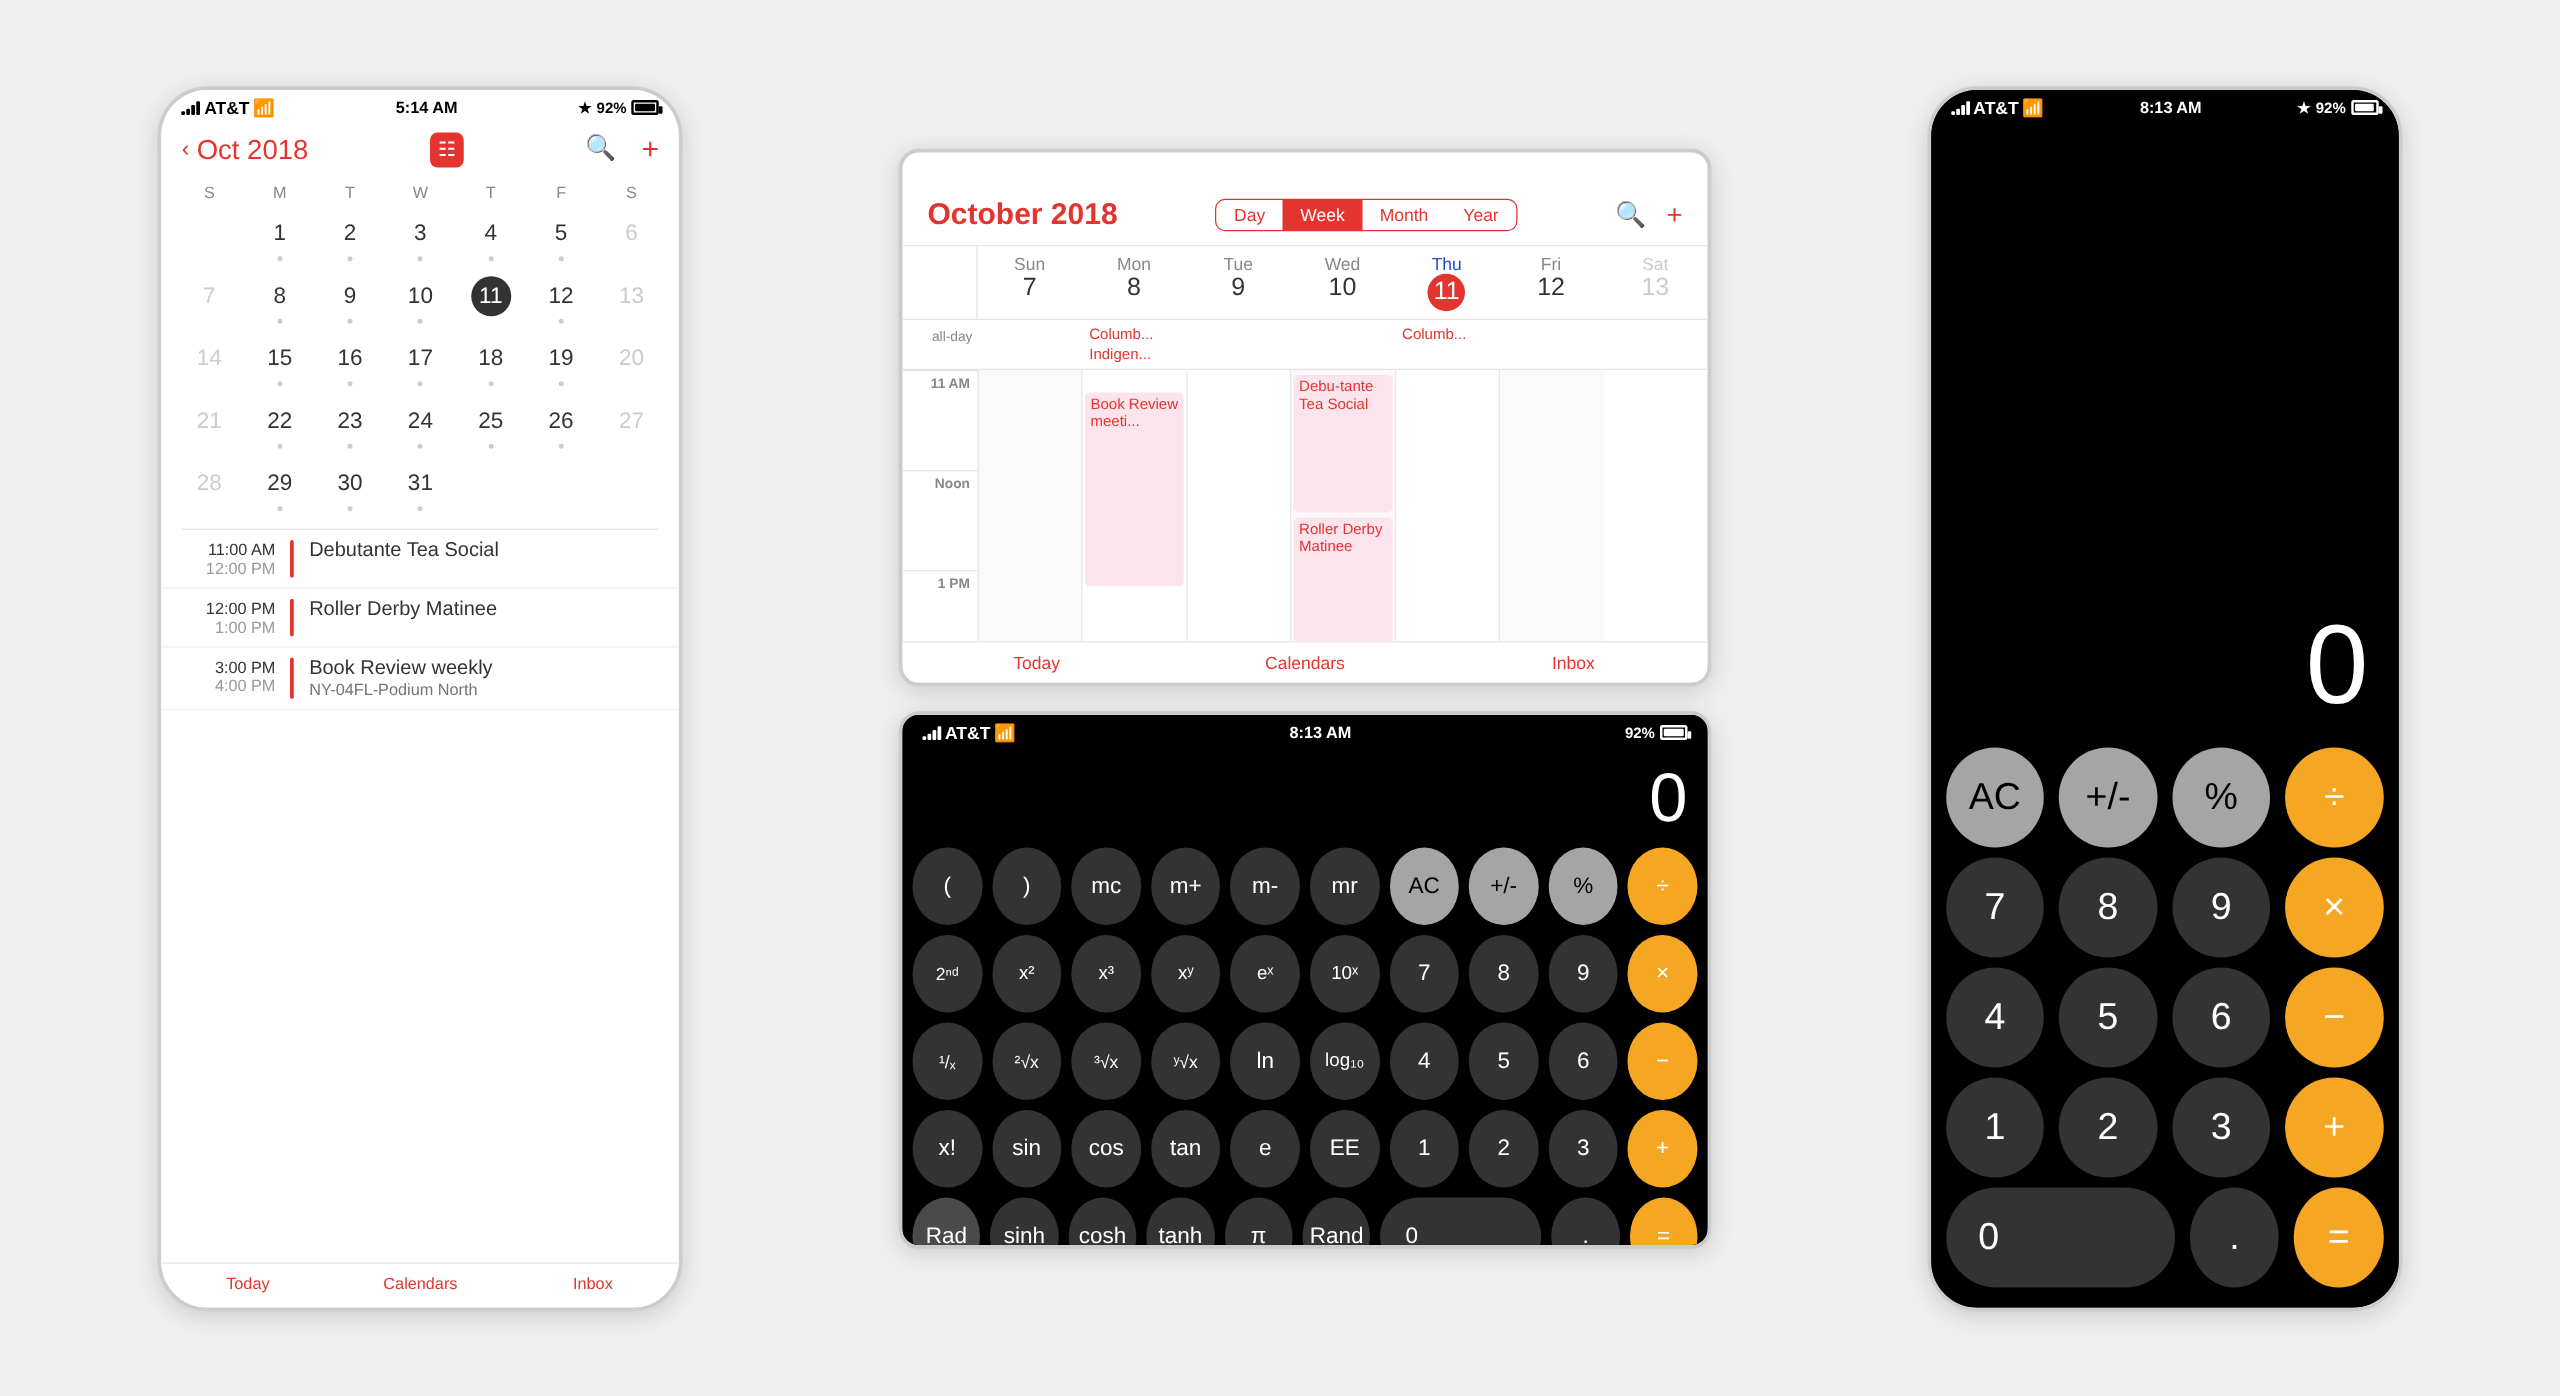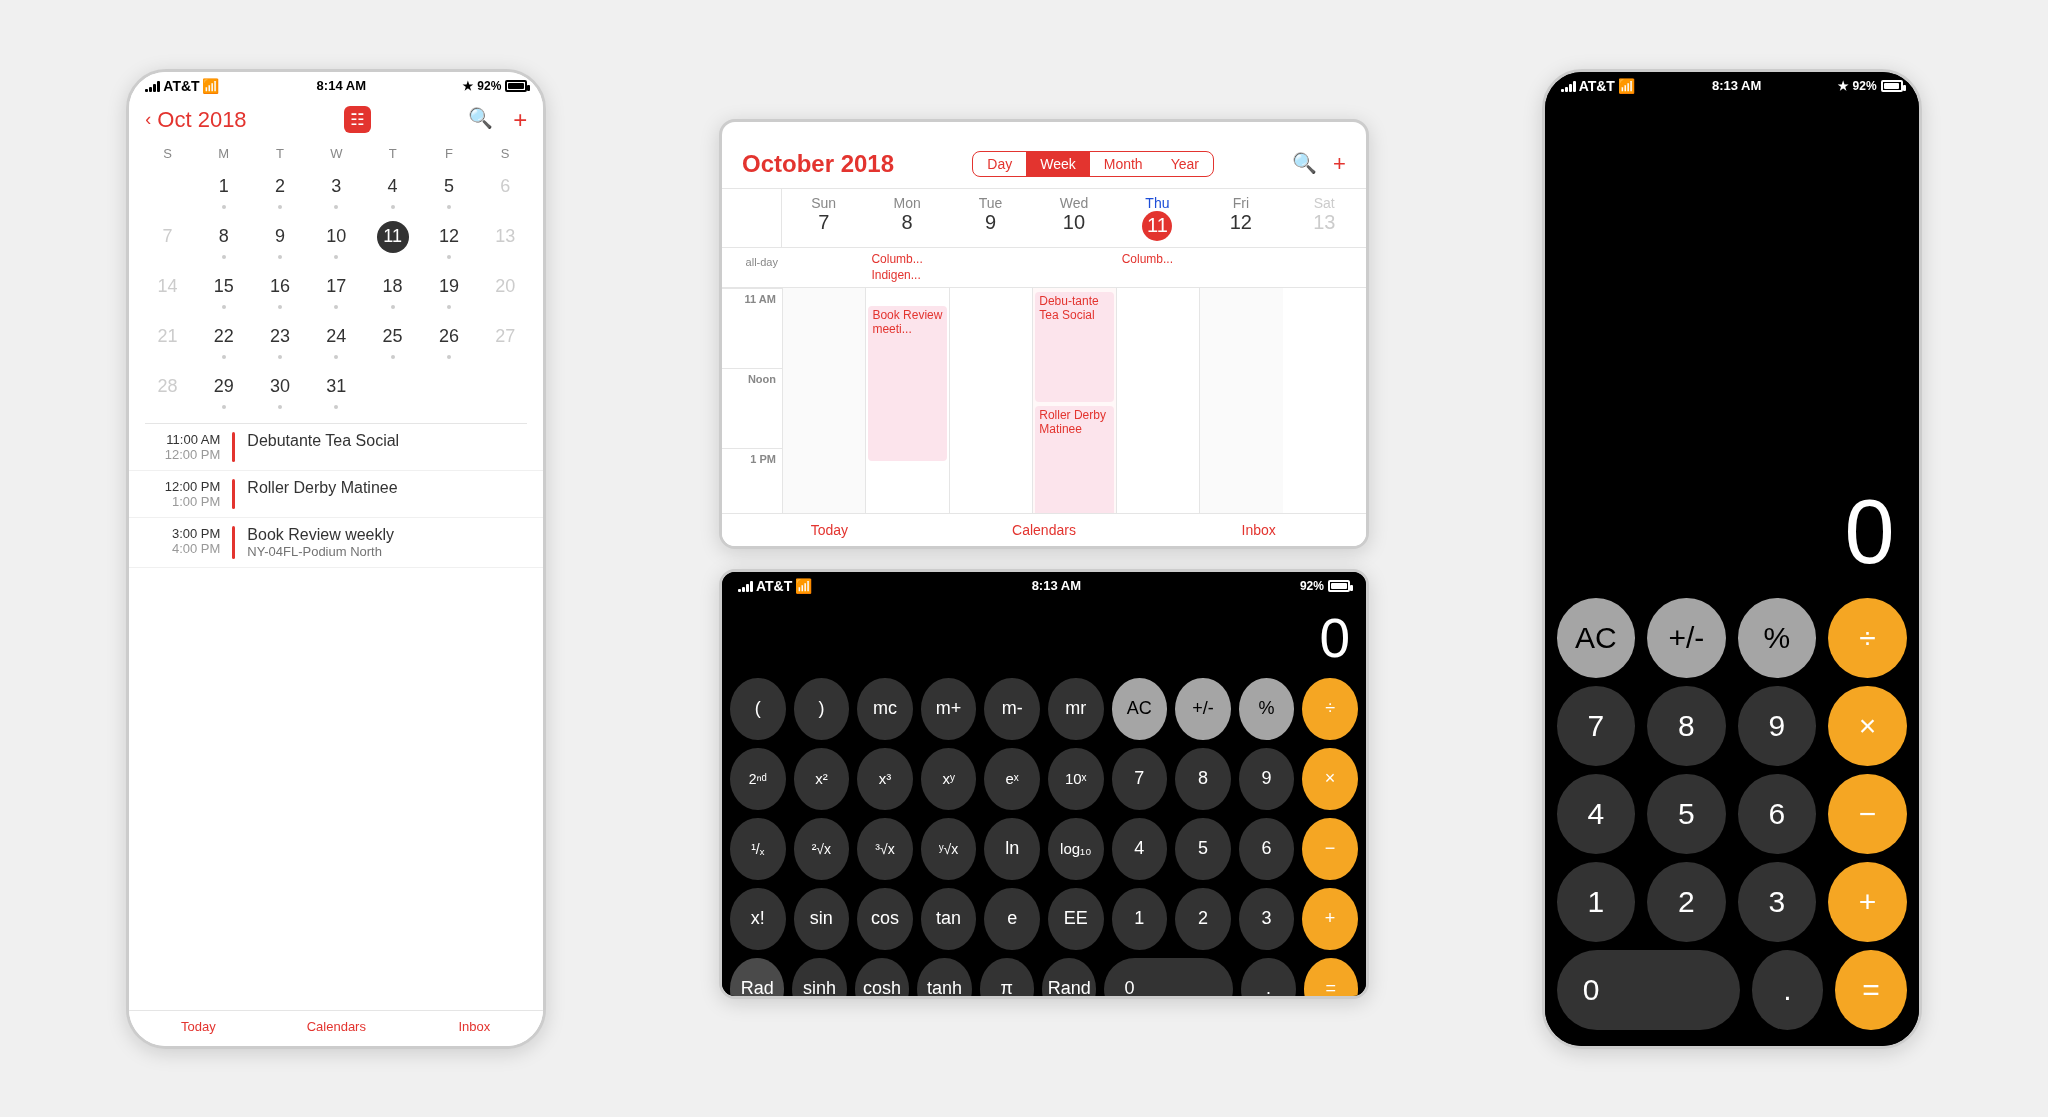--- a/index.html
+++ b/index.html
@@ -114,22 +114,23 @@
       border: 3px solid #ccc;
       box-shadow: 0 4px 20px rgba(0,0,0,0.15);
       width: 650px;
       height: 430px;
       display: flex;
       flex-direction: column;
       overflow: hidden;
     }
     .tablet-cal-header {
       display: flex; align-items: center; justify-content: space-between;
-      padding: 28px 20px 10px;
+      padding: 18px 20px 10px;
       border-bottom: 1px solid #e5e5e5;
+      margin-top: 18px;
     }
     .tablet-cal-title { font-size: 24px; font-weight: 600; }
     .tablet-cal-title span { color: #e3342f; }
     .tab-switcher {
       display: flex; border: 1.5px solid #e3342f; border-radius: 8px; overflow: hidden;
     }
     .tab-sw-item {
       padding: 4px 14px; font-size: 14px; color: #e3342f; cursor: pointer;
     }
     .tab-sw-item.active { background: #e3342f; color: white; }
@@ -238,21 +239,21 @@
     <div class="status-signal">
       <div class="signal-bars">
         <span></span>
           <span></span>
           <span></span>
           <span></span>
       </div>
       <span>AT&amp;T</span>
       <span>📶</span>
     </div>
-    <span>8:14 AM</span>
+    <span>5:14 AM</span>
     <div class="status-right">
       <span>★</span>
       <span>92%</span>
       <div class="battery-icon">
           <div class="battery-fill"></div>
         </div>
     </div>
   </div>
 
   <div class="cal-header">

